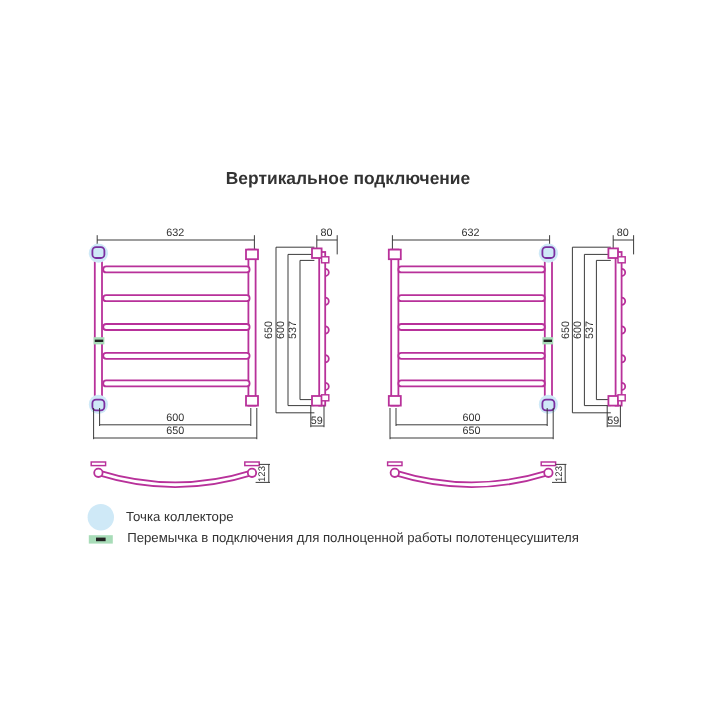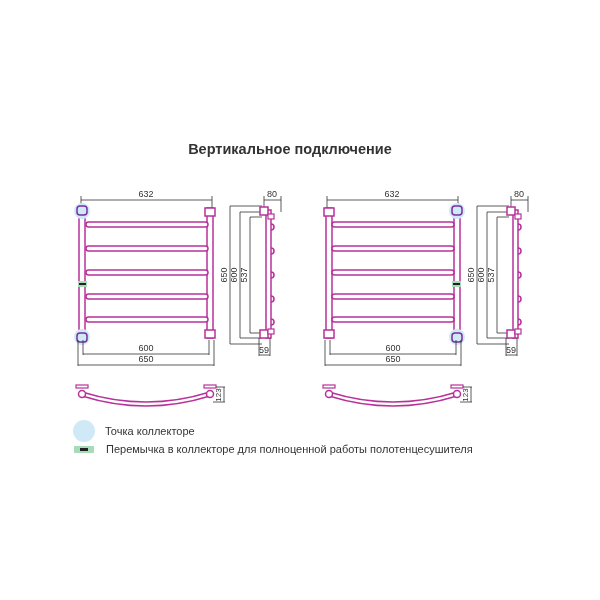--- a/index.html
+++ b/index.html
@@ -188,15 +188,15 @@
   </g>
 </svg>
 
 <div class="legend">
   <div class="legend-row" style="left:0; top:420px;">
     <span class="dot"></span>
     <span>Точка коллекторе</span>
   </div>
   <div class="legend-row" style="left:1px; top:443px;">
     <span class="jumper"></span>
-    <span>Перемычка в коллекторе для полноценной работы полотенцесушителя</span>
+    <span>Перемычка в подключения для полноценной работы полотенцесушителя</span>
   </div>
 </div>
 
 </body></html>

